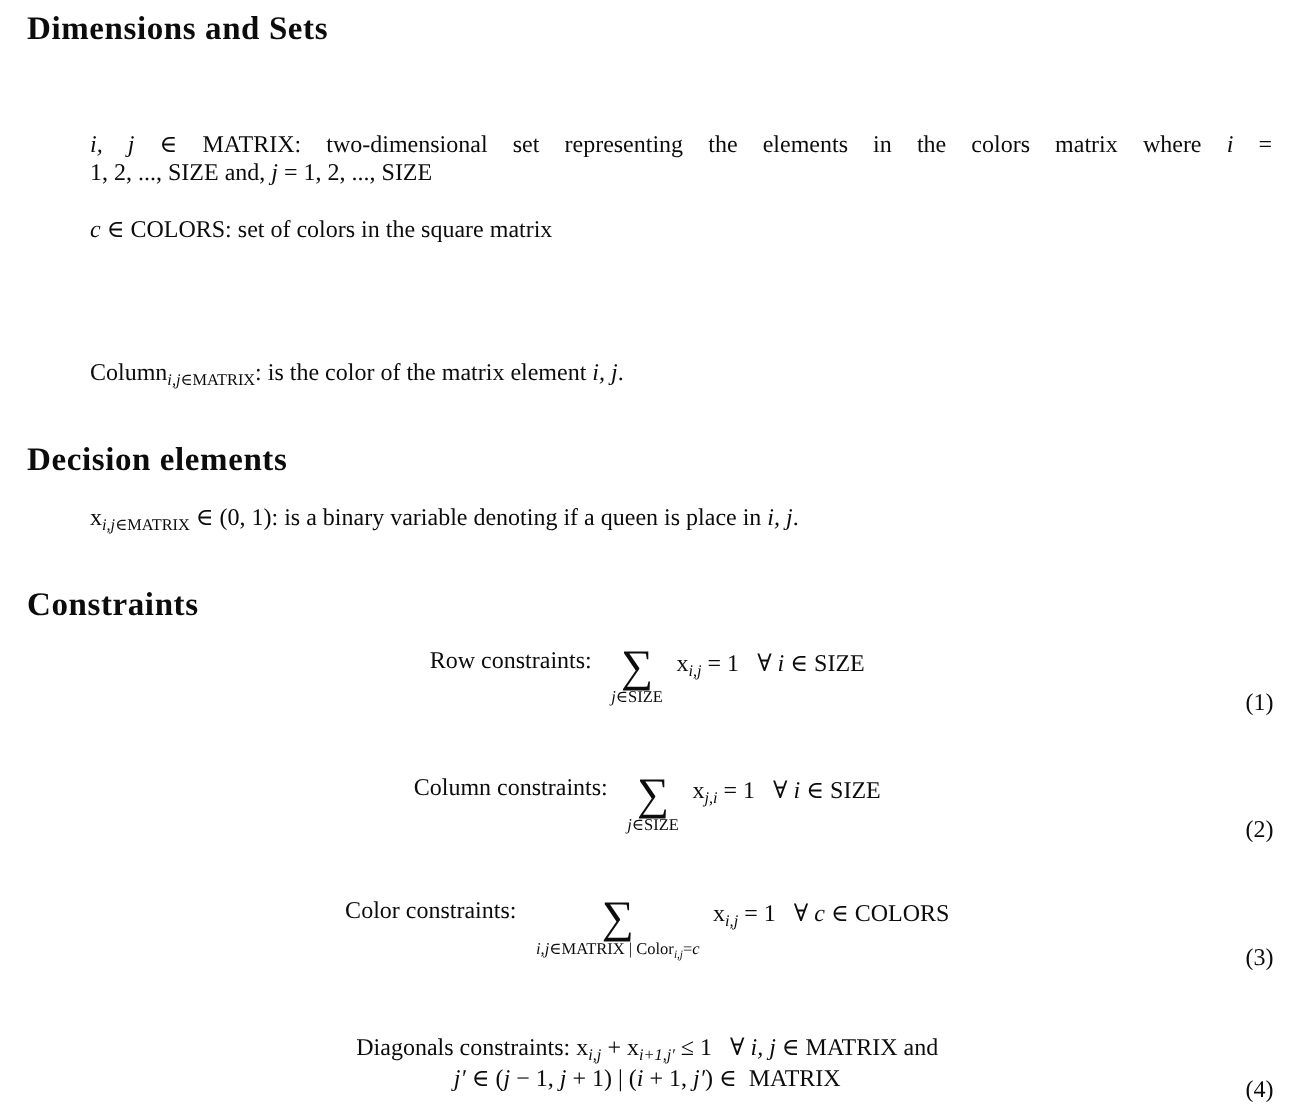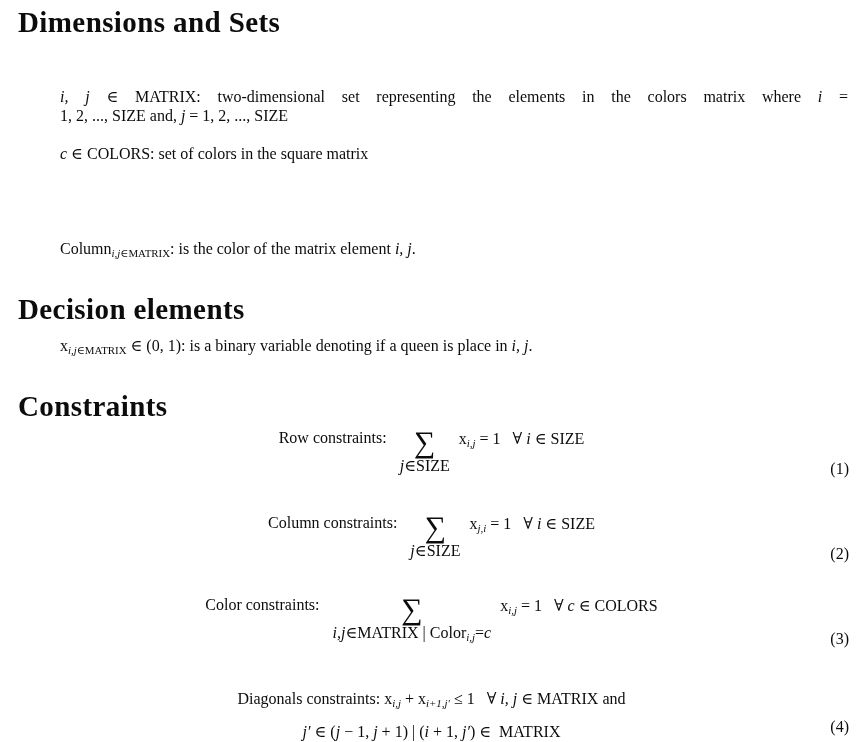--- a/index.html
+++ b/index.html
@@ -9,21 +9,21 @@
     width: 863px;
     height: 742px;
     background: #ffffff;
     color: #0c0c0c;
     font-family: "Liberation Serif", "DejaVu Serif", serif;
     overflow: hidden;
   }
   .h {
     position: absolute;
     left: 18px;
-    font-size: 29px;
+    font-size: 22px;
     font-weight: bold;
     letter-spacing: 0.4px;
     white-space: nowrap;
   }
   .body {
     position: absolute;
     left: 60px;
     right: 15px;
     font-size: 16px;
     line-height: 1.18;
@@ -49,36 +49,36 @@
     font-size: 16px;
   }
   .eq-label { white-space: pre; }
   .sum-block {
     display: inline-flex;
     flex-direction: column;
     align-items: center;
     margin: 0 9px 0 13px;
   }
   .sum-glyph { font-size: 30px; line-height: 0.88; }
-  .sum-limit { font-size: 16px; line-height: 1.2; margin-top: 1px; white-space: pre; }
+  .sum-limit { font-size: 11px; line-height: 1.2; margin-top: 1px; white-space: pre; }
   .eq-body { white-space: pre; }
   .eq-number {
     position: absolute;
     right: 14px;
     bottom: 0;
     font-size: 16px;
   }
   .eq-lines {
     display: flex;
     flex-direction: column;
     align-items: center;
     font-size: 16px;
     line-height: 1.3;
   }
-  .eq-line { white-space: pre; text-align: center; margin-top: 12px; }
+  .eq-line { white-space: pre; text-align: center; }
 </style>
 </head>
 <body>
 
 <div class="page">
 
   <div class="h" style="top:6px">Dimensions and Sets</div>
 
 
   <div class="body" style="top:88px">

